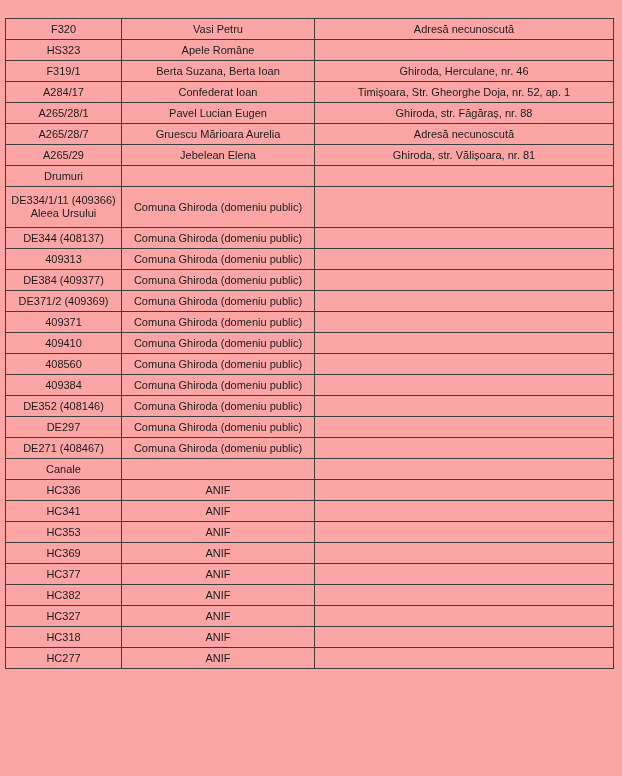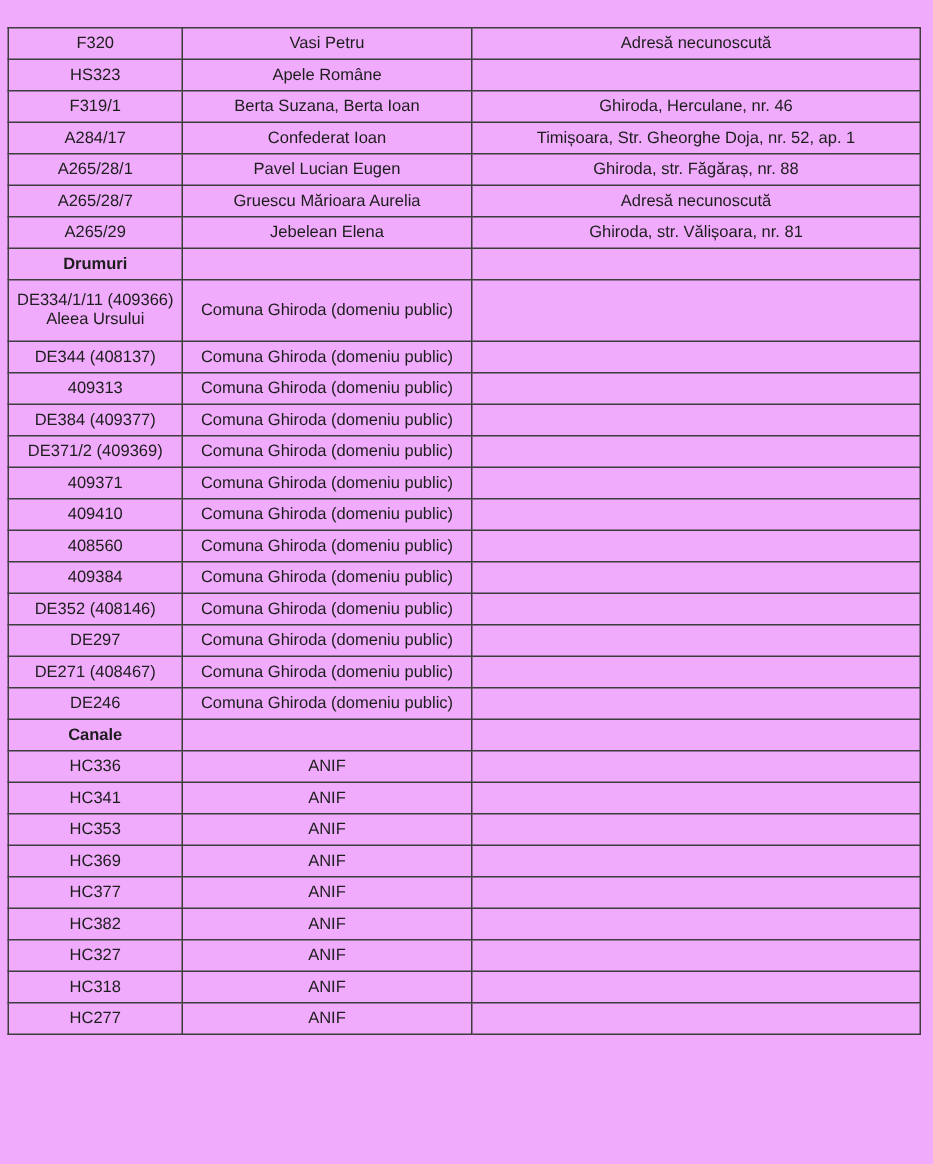--- a/index.html
+++ b/index.html
@@ -11,21 +11,21 @@
     height: 776px;
     background: #ffffff;
     font-family: "Liberation Sans", sans-serif;
     color: #1d1d1d;
     overflow: hidden;
   }
   .page {
     position: relative;
     width: 622px;
     height: 776px;
-    background: #f0abfc;
+    background: #fca5a5;
   }
   table.parcel-table {
     position: absolute;
     left: 5px;
     top: 18px;
     width: 608px;
     border-collapse: collapse;
     table-layout: fixed;
     font-size: 11px;
     line-height: 13px;
@@ -40,21 +40,21 @@
     overflow: hidden;
     color: #1d1d1d;
   }
   table.parcel-table {
     border: 1px solid #333333;
   }
   tr.tall-row td {
     height: 38px;
   }
   tr.section-row td:first-child {
-    font-weight: bold;
+    font-weight: normal;
   }
 </style>
 </head>
 <body>
 
 <div class="page">
   <table class="parcel-table">
     <colgroup>
       <col style="width:116px">
       <col style="width:193px">
@@ -180,25 +180,20 @@
     <td>Comuna Ghiroda (domeniu public)</td>
     <td></td>
   </tr>
 
   <tr>
     <td>DE271 (408467)</td>
     <td>Comuna Ghiroda (domeniu public)</td>
     <td></td>
   </tr>
 
-  <tr>
-    <td>DE246</td>
-    <td>Comuna Ghiroda (domeniu public)</td>
-    <td></td>
-  </tr>
 
   <tr class="section-row">
     <td>Canale</td>
     <td></td>
     <td></td>
   </tr>
 
   <tr>
     <td>HC336</td>
     <td>ANIF</td>

